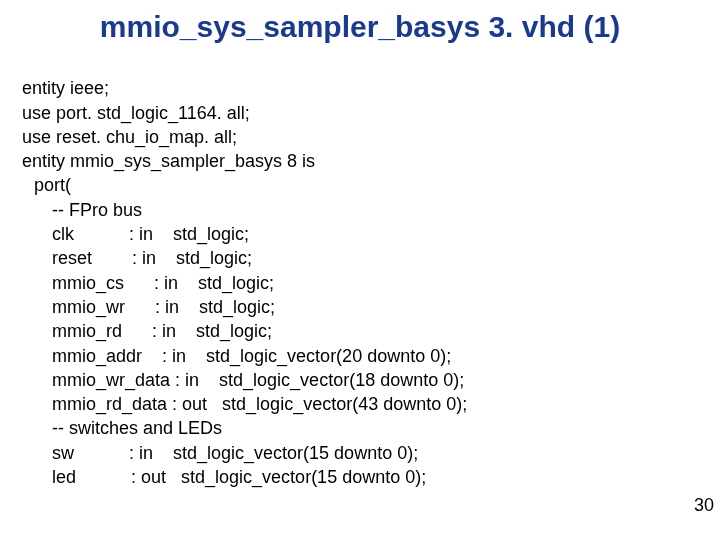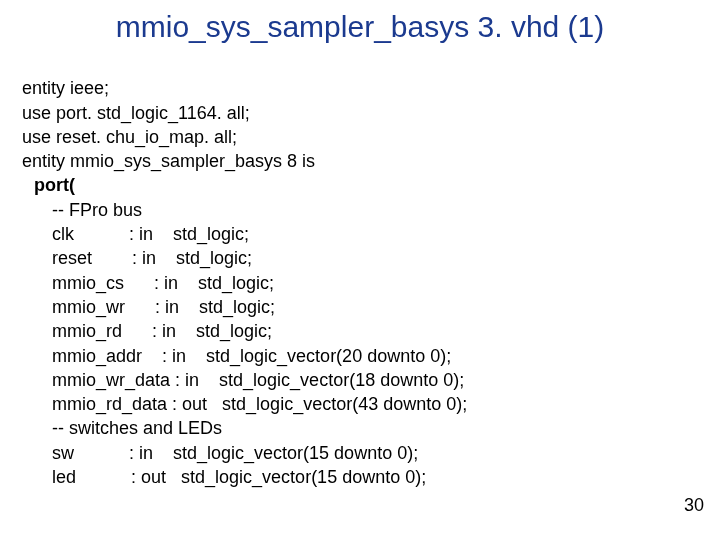--- a/index.html
+++ b/index.html
@@ -13,38 +13,38 @@
   }
   .slide {
     position: relative;
     width: 720px;
     height: 540px;
     box-sizing: border-box;
   }
   .title {
     color: #1b3a8f;
     font-size: 30px;
-    font-weight: normal;
+    font-weight: bold;
     text-align: center;
     padding-top: 10px;
     padding-bottom: 8px;
   }
   .code {
     color: #000;
     font-size: 18px;
     line-height: 1.35;
     padding-left: 22px;
     white-space: pre;
     font-family: Arial, Helvetica, sans-serif;
   }
-  .ind1 { padding-left: 12px; display: inline-block; font-weight: bold; }
+  .ind1 { padding-left: 12px; display: inline-block; }
   .ind2 { padding-left: 30px; display: inline-block; }
   .page-num {
     position: absolute;
-    right: 16px;
+    right: 6px;
     bottom: 24px;
     font-size: 18px;
     color: #000;
   }
 </style>
 </head>
 <body>
 
 <div class="slide">
   <div class="title">mmio_sys_sampler_basys 3. vhd (1)</div>

